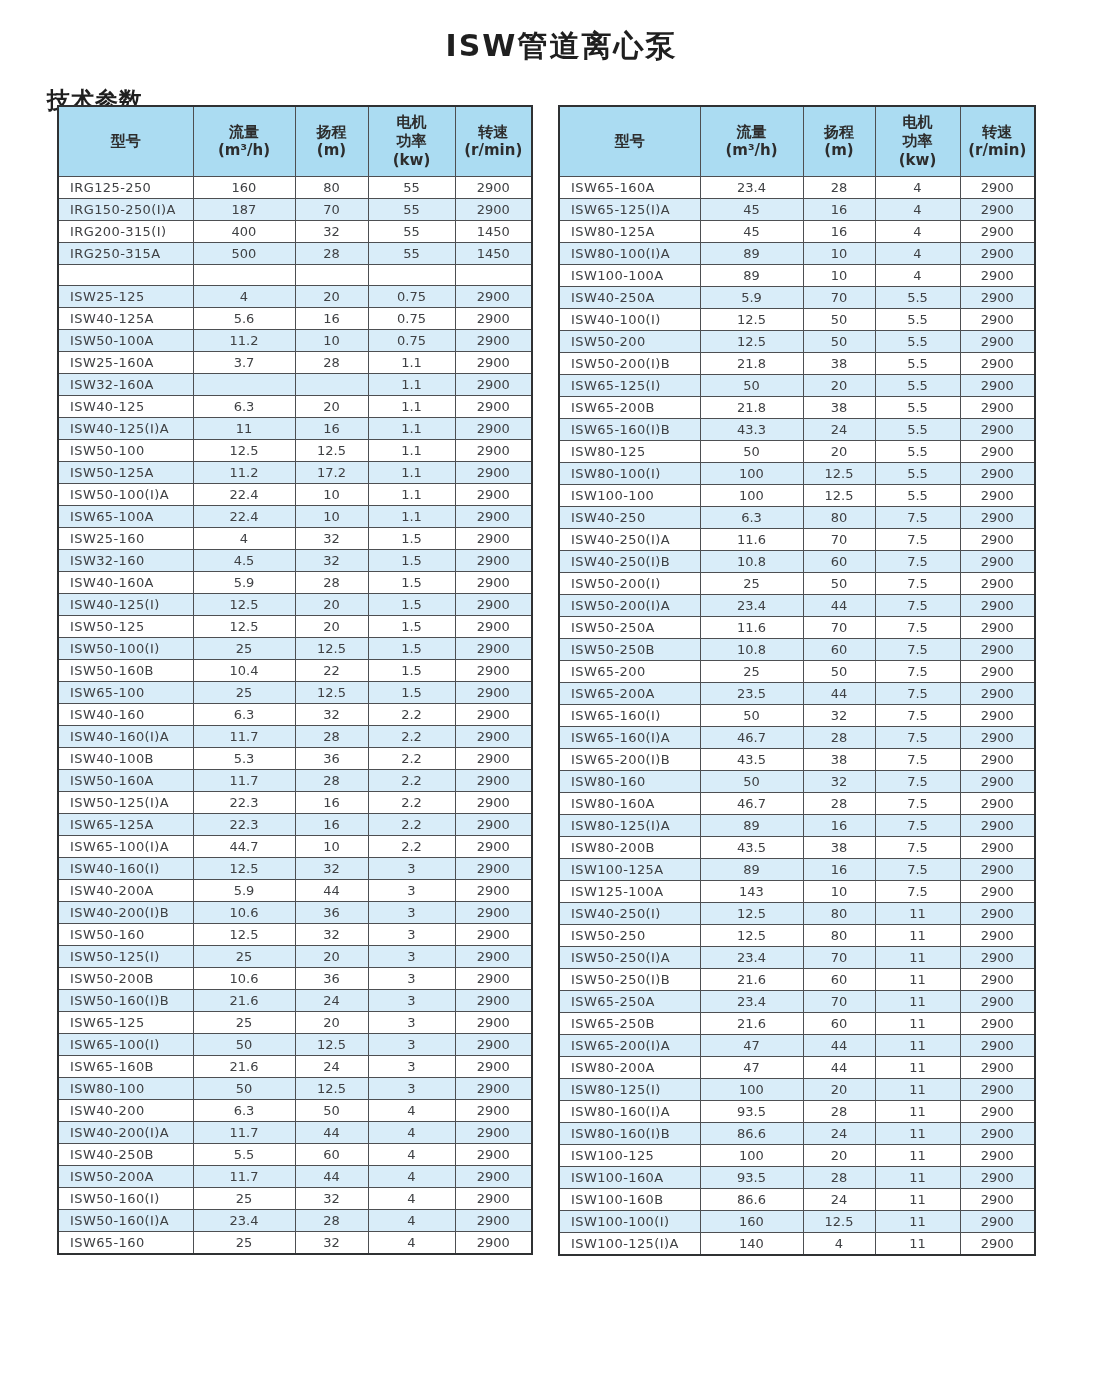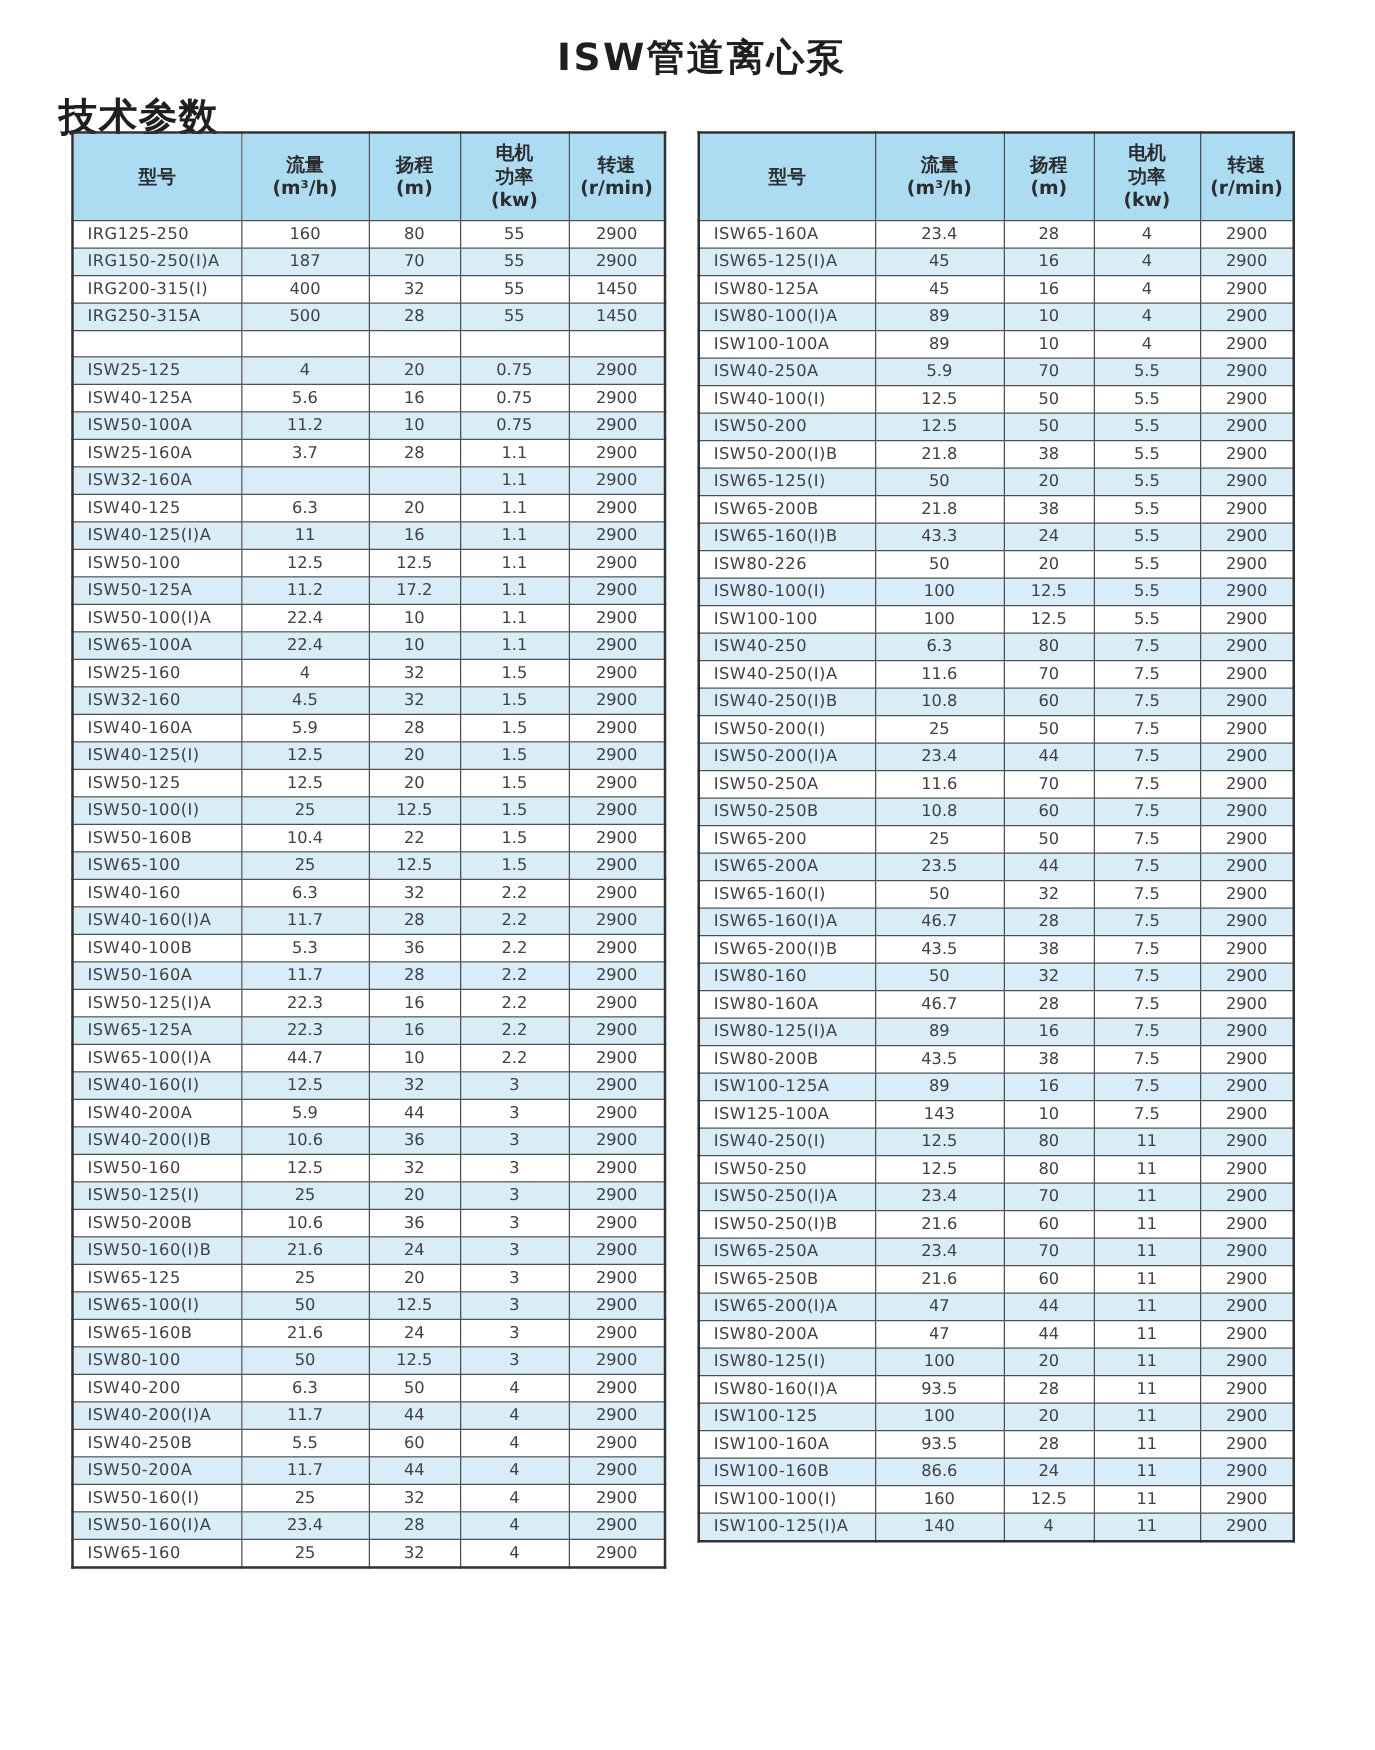--- a/index.html
+++ b/index.html
@@ -23,23 +23,23 @@
     box-sizing: border-box;
     padding-left: 195px;
     text-align: center;
     font-size: 30px;
     font-weight: bold;
     letter-spacing: 2px;
     color: #1f1f1f;
   }
   .section-heading {
     position: absolute;
-    top: 73px;
+    top: 85px;
     left: 47px;
-    font-size: 31px;
+    font-size: 23px;
     font-weight: bold;
     letter-spacing: 1px;
     color: #1f1f1f;
   }
   table.pump-table {
     position: absolute;
     top: 105px;
     border-collapse: collapse;
     table-layout: fixed;
     border: 2px solid #2f3133;
@@ -559,21 +559,21 @@
         <td class="num">2900</td>
       </tr>
       <tr>
         <td class="model">ISW65-160(I)B</td>
         <td class="num">43.3</td>
         <td class="num">24</td>
         <td class="num">5.5</td>
         <td class="num">2900</td>
       </tr>
       <tr>
-        <td class="model">ISW80-226</td>
+        <td class="model">ISW80-125</td>
         <td class="num">50</td>
         <td class="num">20</td>
         <td class="num">5.5</td>
         <td class="num">2900</td>
       </tr>
       <tr>
         <td class="model">ISW80-100(I)</td>
         <td class="num">100</td>
         <td class="num">12.5</td>
         <td class="num">5.5</td>
@@ -772,20 +772,27 @@
         <td class="model">ISW80-125(I)</td>
         <td class="num">100</td>
         <td class="num">20</td>
         <td class="num">11</td>
         <td class="num">2900</td>
       </tr>
       <tr>
         <td class="model">ISW80-160(I)A</td>
         <td class="num">93.5</td>
         <td class="num">28</td>
+        <td class="num">11</td>
+        <td class="num">2900</td>
+      </tr>
+      <tr>
+        <td class="model">ISW80-160(I)B</td>
+        <td class="num">86.6</td>
+        <td class="num">24</td>
         <td class="num">11</td>
         <td class="num">2900</td>
       </tr>
       <tr>
         <td class="model">ISW100-125</td>
         <td class="num">100</td>
         <td class="num">20</td>
         <td class="num">11</td>
         <td class="num">2900</td>
       </tr>

